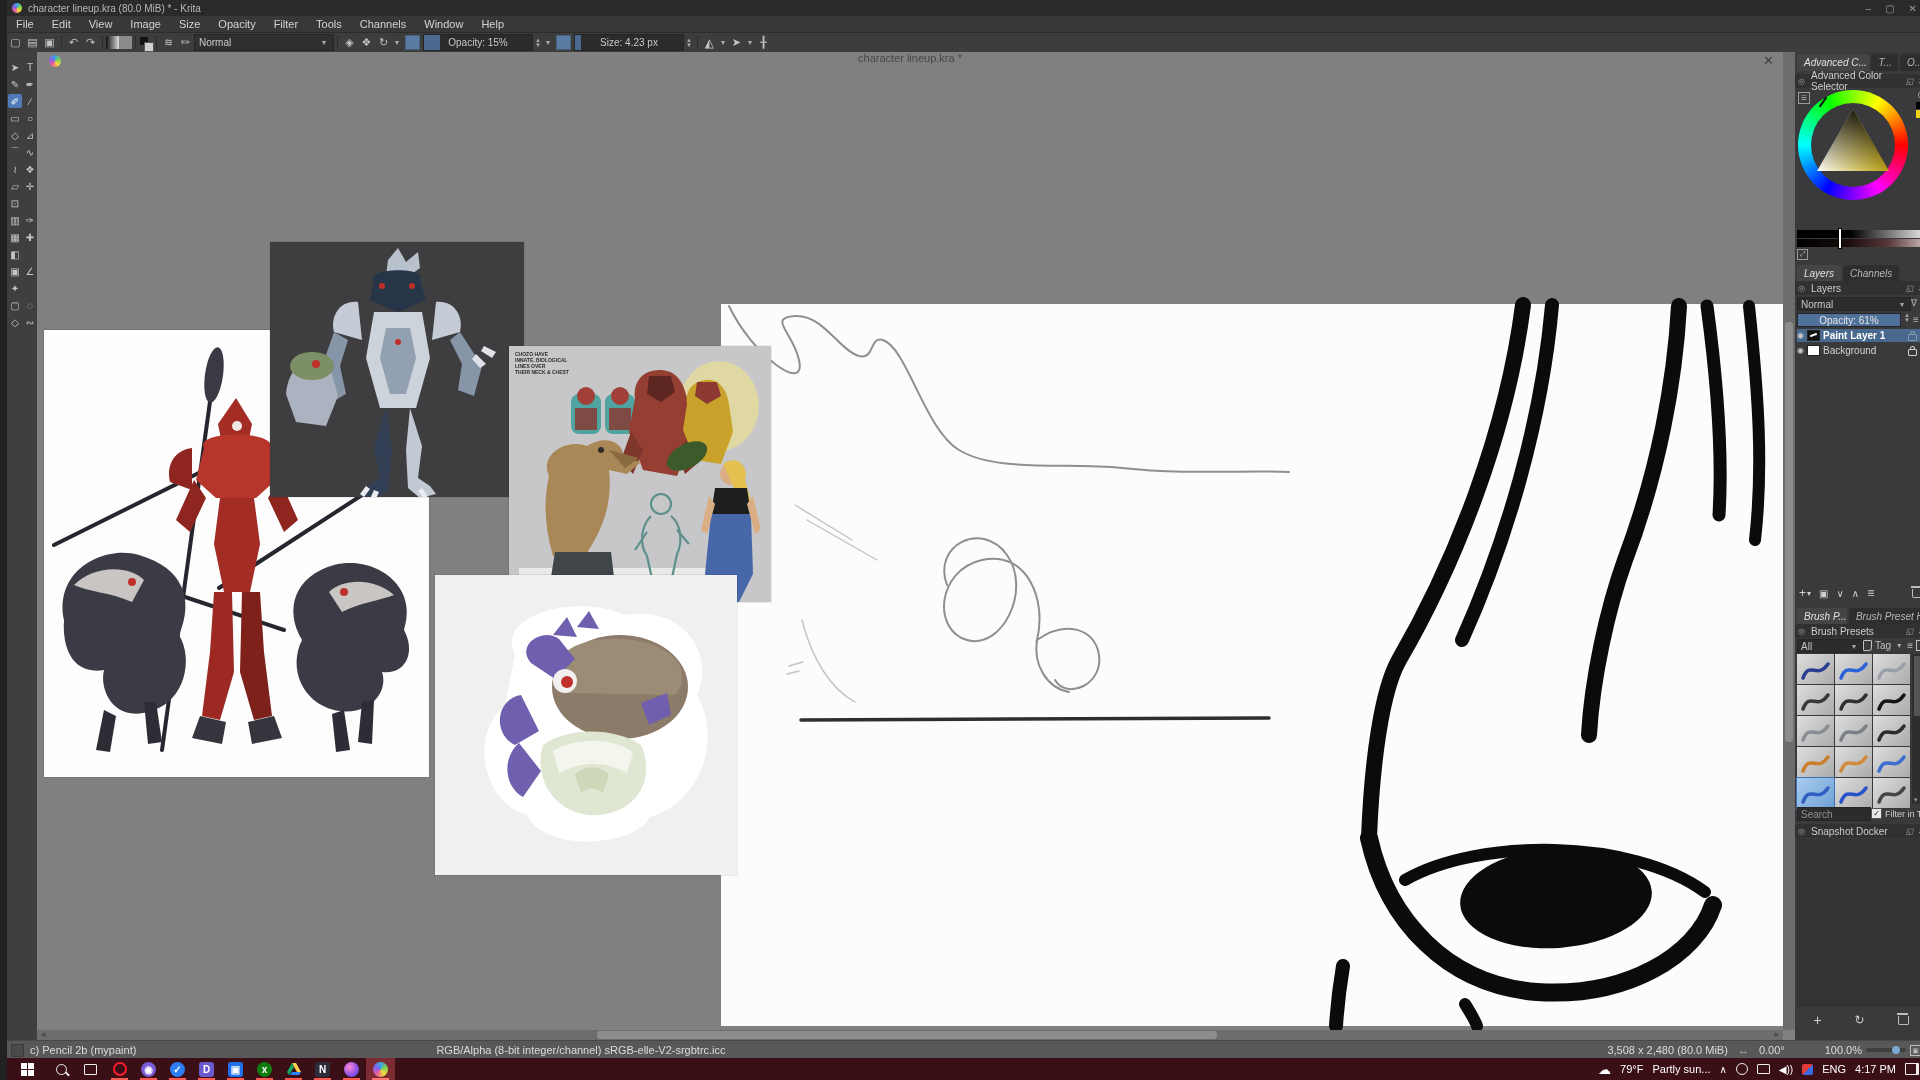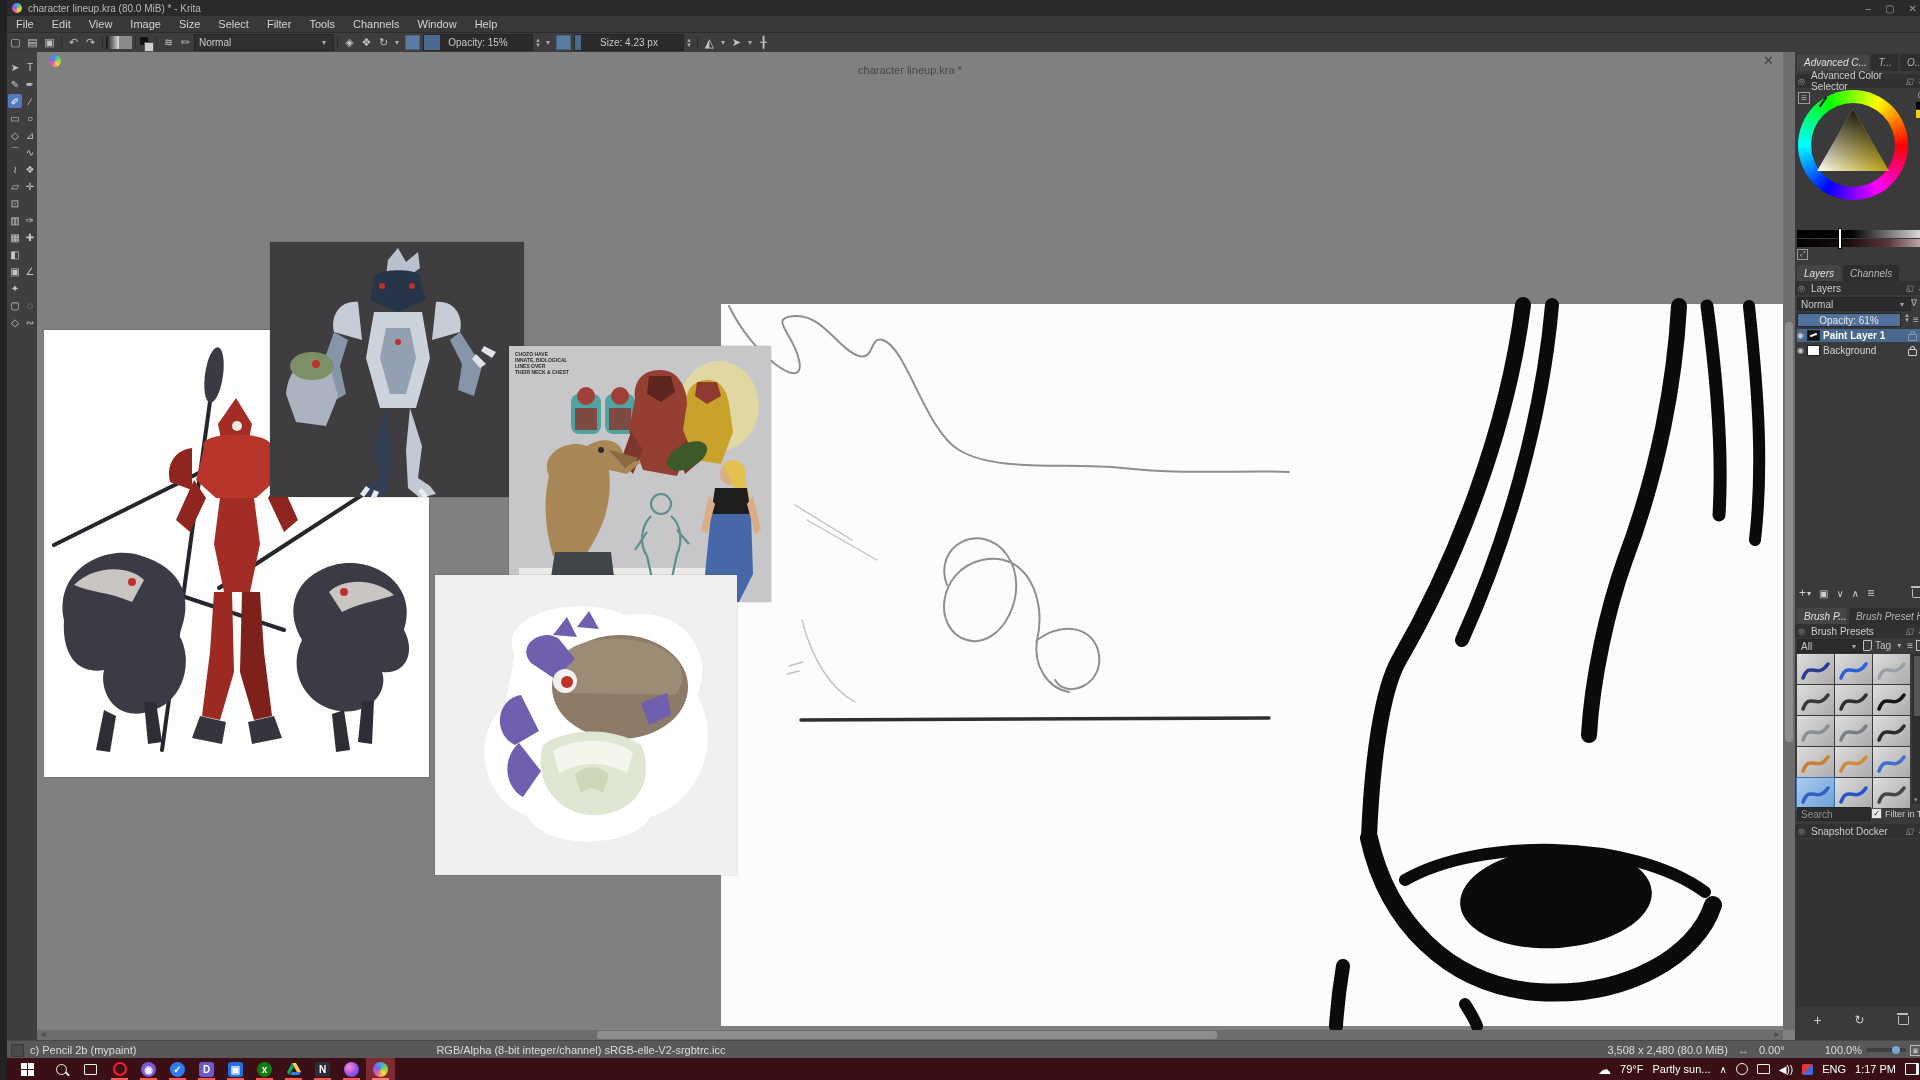--- a/index.html
+++ b/index.html
@@ -36,21 +36,21 @@
 
   
   .toolbox{left:0;top:52px;width:30px;height:988px;background:#3f3f3f;border-right:1px solid #323232;}
   .tools{display:grid;grid-template-columns:14px 14px;gap:3px 1px;padding:8px 0 0 1px;}
   .tool{width:14px;height:14px;display:flex;align-items:center;justify-content:center;
         font-size:10px;color:#c6c6c6;border-radius:2px;}
   .tool.selected{background:#4f7cb8;color:#fff;}
 
   
   .canvas-area{left:30px;top:52px;width:1758px;height:988px;background:#808080;overflow:hidden;}
-  .doc-tab-title{position:absolute;left:0;top:12px;width:1746px;text-align:center;
+  .doc-tab-title{position:absolute;left:0;top:0;width:1746px;text-align:center;
                  font-size:11px;color:#464646;}
   .doc-tab-icon{position:absolute;left:12px;top:3px;width:12px;height:12px;border-radius:50%;
                 background:conic-gradient(#3aa0e8,#7ed34f,#f5d93a,#e85f9c,#8a5fe8,#3aa0e8);}
   .doc-close{position:absolute;left:1726px;top:1px;font-size:13px;color:#3e3e3e;}
   .doc-white{position:absolute;left:684px;top:252px;width:1062px;height:722px;background:#fcfcfc;}
   svg.artwork{position:absolute;left:0;top:0;}
   .refimg{position:absolute;box-shadow:0 0 0 0.5px rgba(0,0,0,.15);}
   .hscroll{position:absolute;left:0;top:978px;width:1746px;height:10px;background:#6d6d6d;}
   .hscroll .thumb{position:absolute;left:560px;top:1px;width:620px;height:8px;background:#8d8d8d;border-radius:3px;}
   .hscroll .arr{position:absolute;top:0;font-size:8px;color:#4c4c4c;line-height:10px;}
@@ -129,21 +129,21 @@
     </div>
   </div>
 
   <div class="abs menubar">
 
   <span>File</span>
       <span>Edit</span>
       <span>View</span>
       <span>Image</span>
       <span>Size</span>
-      <span>Select</span>
+      <span>Opacity</span>
       <span>Filter</span>
       <span>Tools</span>
       <span>Channels</span>
       <span>Window</span>
       <span>Help</span>
     </div>
 
   <div class="abs toolbar">
     <span class="tb-ico">▢</span>
     <span class="tb-ico">▤</span>
@@ -791,18 +791,18 @@
     <div class="tray">
       <span style="font-size:13px;color:#fff;">☁</span>
       <span>79°F</span>
       <span>Partly sun...</span>
       <span style="font-size:10px;">∧</span>
       <span style="width:10px;height:10px;border:1.3px solid #eee;border-radius:50%;display:inline-block;"></span>
       <span class="i-mon"></span>
       <span style="font-size:10px;">◀))</span>
       <span style="width:11px;height:11px;background:linear-gradient(135deg,#e23a3a 50%,#3a6ae2 50%);display:inline-block;border-radius:2px;"></span>
       <span>ENG</span>
-      <span>1:17 PM</span>
+      <span>4:17 PM</span>
       <span class="i-note"></span>
     </div>
   </div>
 
 </div>
 
 </body></html>

